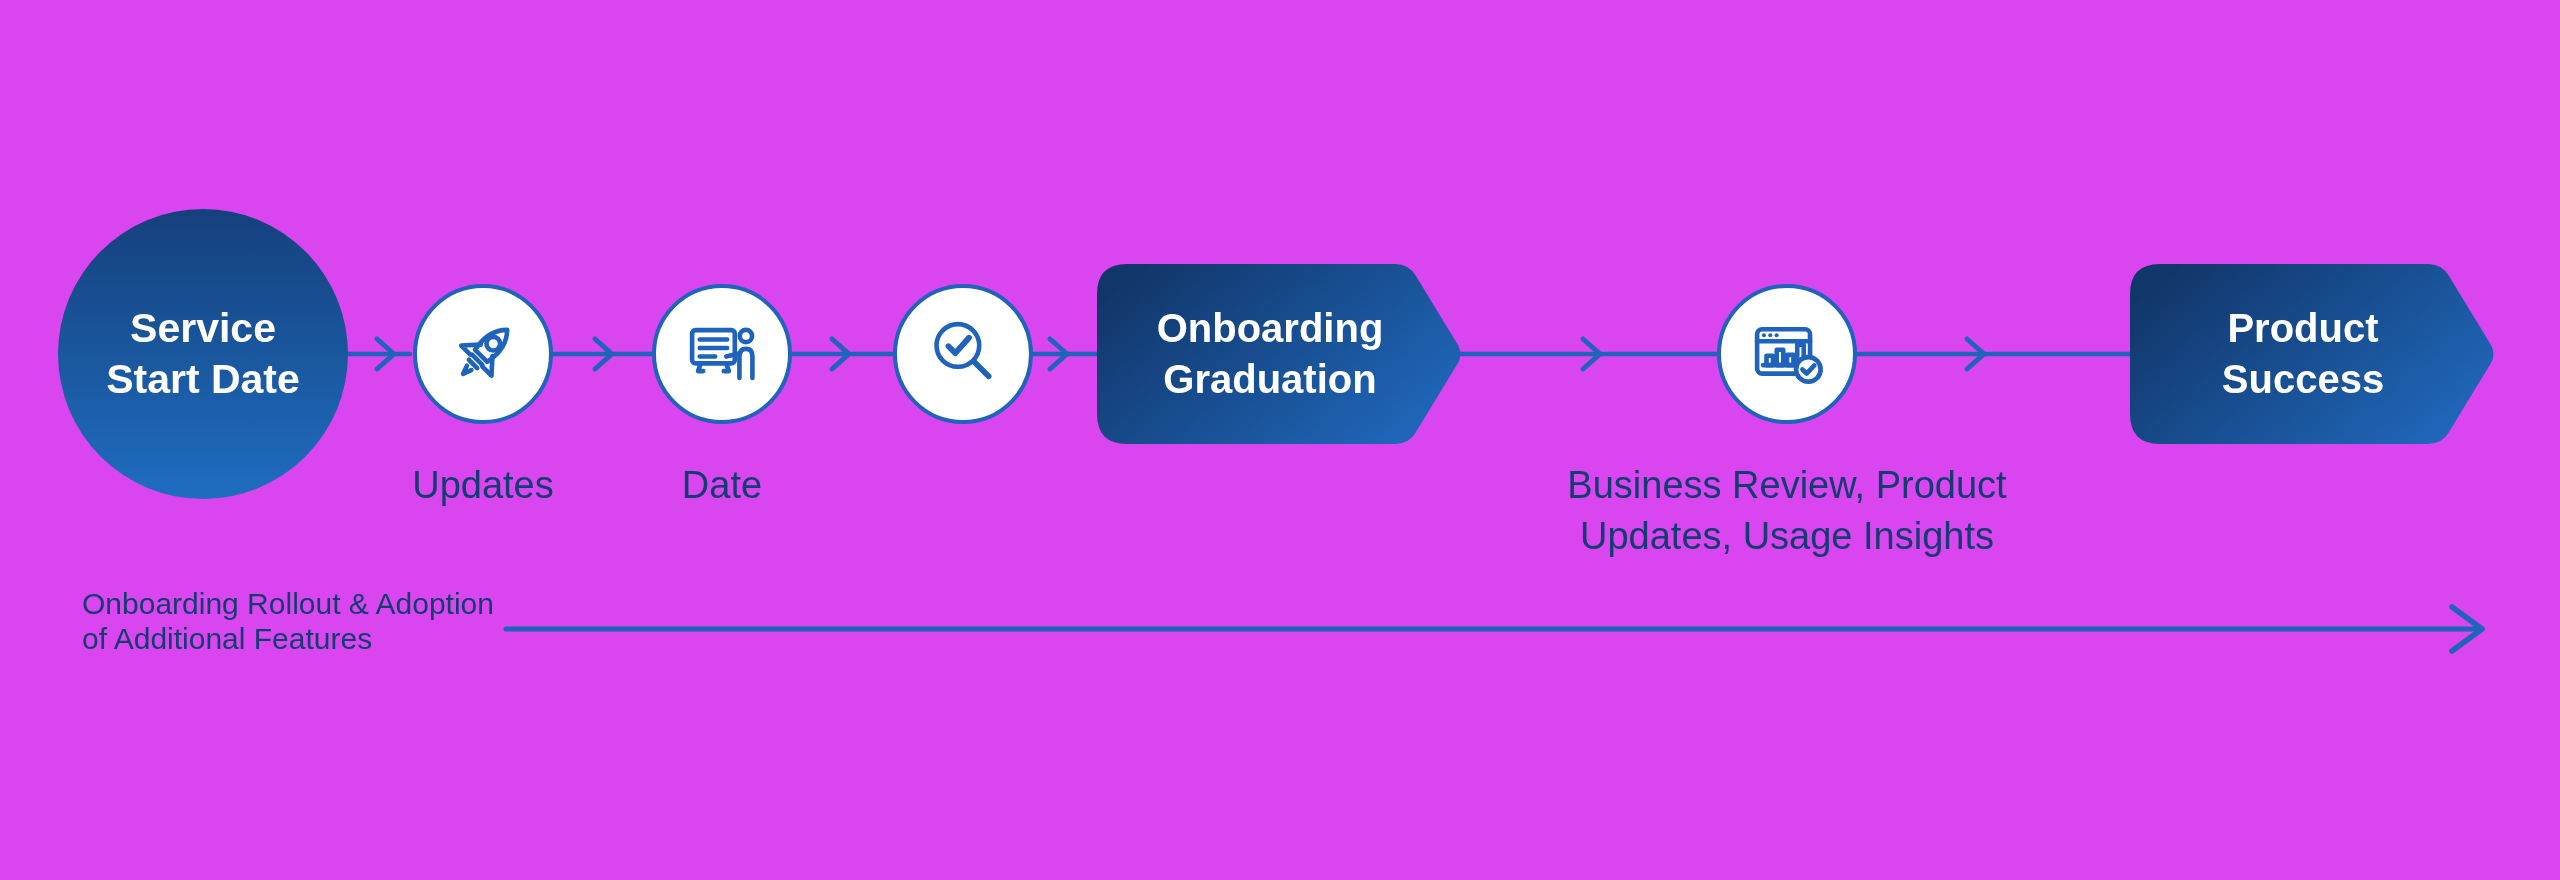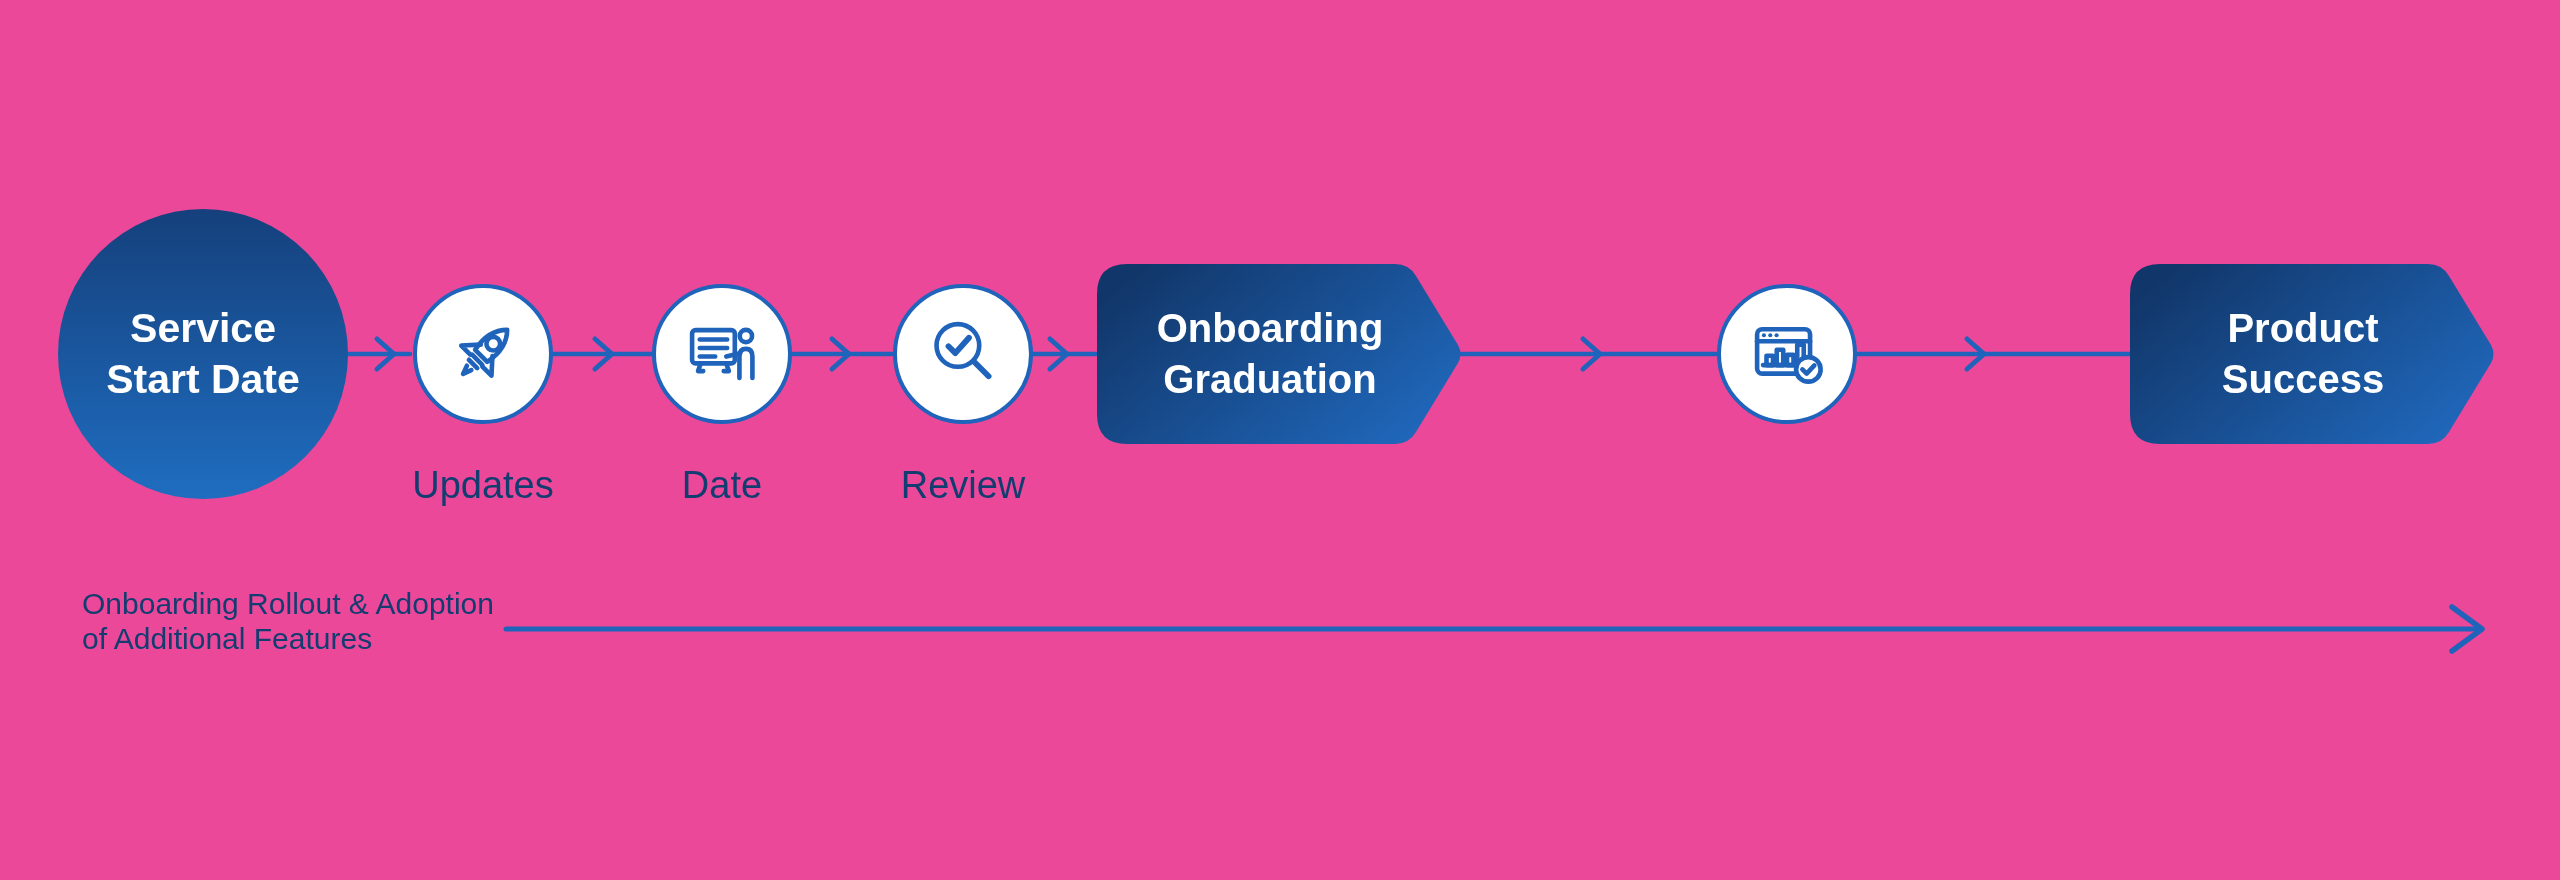--- a/index.html
+++ b/index.html
@@ -1,20 +1,20 @@
 <!DOCTYPE html>
 <html><head>
 <meta charset="utf-8">
 <style>
   html, body { margin: 0; padding: 0; background: #ffffff; }
   .canvas {
     position: relative;
     width: 2560px;
     height: 880px;
-    background: #ec4899;
+    background: #d946ef;
     font-family: "Liberation Sans", sans-serif;
     overflow: hidden;
   }
   .abs { position: absolute; }
 
   
   .connector-layer { left: 0; top: 0; width: 2560px; height: 880px; }
   .conn-line { stroke: #1F63BB; stroke-width: 4.5; fill: none; stroke-linecap: round; }
   .conn-chev { stroke: #1F63BB; stroke-width: 5; fill: none; stroke-linecap: round; stroke-linejoin: round; }
   .timeline-line { stroke: #1F63BB; stroke-width: 5; fill: none; stroke-linecap: round; }
@@ -124,21 +124,20 @@
   </div>
   <div class="abs step-label" style="left:622px; top:460px; width:200px;">Date</div>
 
   <div class="abs step-circle" style="left:893px; top:284px;">
     <svg viewBox="0 0 48 48">
       <circle class="icon-stroke" cx="21" cy="19" r="12.5"></circle>
       <path class="icon-stroke-thick" d="M30.5 28.5 L39 37"></path>
       <path class="icon-stroke-thick" d="M15.5 19.5 L19.5 23.5 L27.5 14.5"></path>
     </svg>
   </div>
-  <div class="abs step-label" style="left:863px; top:460px; width:200px;">Review</div>
 
   <div class="abs arrow-box" style="left:1097px; top:264px;">
     <svg viewBox="0 0 366 180">
       <defs>
         <linearGradient id="gradA" x1="0%" y1="20%" x2="100%" y2="80%">
           <stop offset="0%" stop-color="#113669"></stop>
           <stop offset="100%" stop-color="#2068BC"></stop>
         </linearGradient>
       </defs>
       <path fill="url(#gradA)" d="M30 0 L298 0 Q312 0 319 12 L361 81 Q366 90 361 99 L319 168 Q312 180 298 180 L30 180 Q0 180 0 150 L0 30 Q0 0 30 0 Z"></path>
@@ -156,20 +155,22 @@
       <circle class="icon-fill" cx="17.9" cy="13" r="1.2"></circle>
       <path class="icon-stroke" d="M10 30.5 H33"></path>
       <rect class="icon-stroke" x="12" y="25" width="3.8" height="5.5"></rect>
       <rect class="icon-stroke" x="18" y="21.5" width="3.8" height="9"></rect>
       <rect class="icon-stroke" x="24" y="24.5" width="3.8" height="6"></rect>
       <rect class="icon-stroke" x="30" y="18.5" width="3.8" height="12"></rect>
       <circle class="icon-badge" cx="36.5" cy="33" r="7.2"></circle>
       <path class="icon-stroke" d="M33 33 L35.5 35.5 L40 30.7"></path>
     </svg>
   </div>
+  <div class="abs step-label" style="left:1457px; top:460px; width:660px;">Business Review, Product
+Updates, Usage Insights</div>
 
   <div class="abs arrow-box" style="left:2130px; top:264px;">
     <svg viewBox="0 0 366 180">
       <defs>
         <linearGradient id="gradB" x1="0%" y1="20%" x2="100%" y2="80%">
           <stop offset="0%" stop-color="#113669"></stop>
           <stop offset="100%" stop-color="#2068BC"></stop>
         </linearGradient>
       </defs>
       <path fill="url(#gradB)" d="M30 0 L298 0 Q312 0 319 12 L361 81 Q366 90 361 99 L319 168 Q312 180 298 180 L30 180 Q0 180 0 150 L0 30 Q0 0 30 0 Z"></path>

